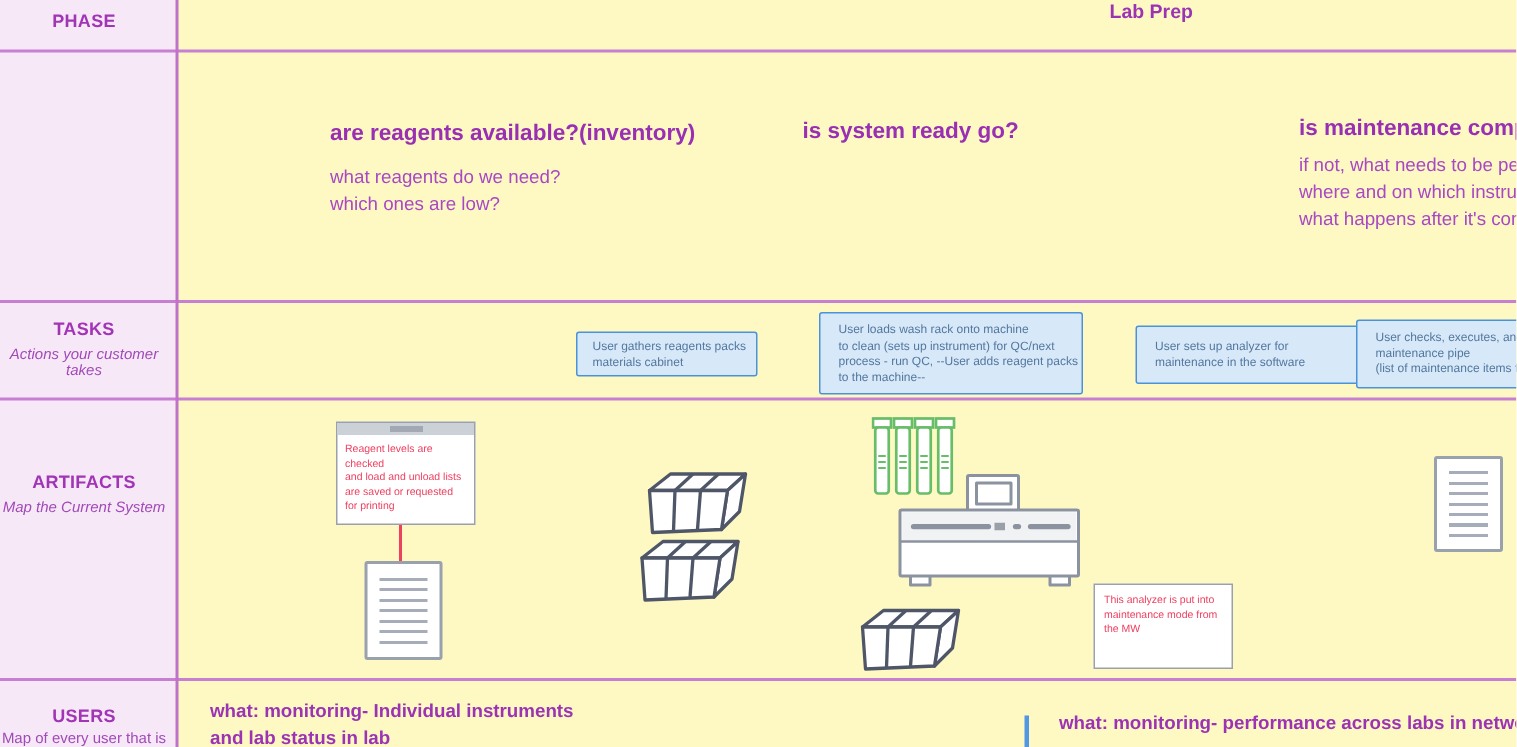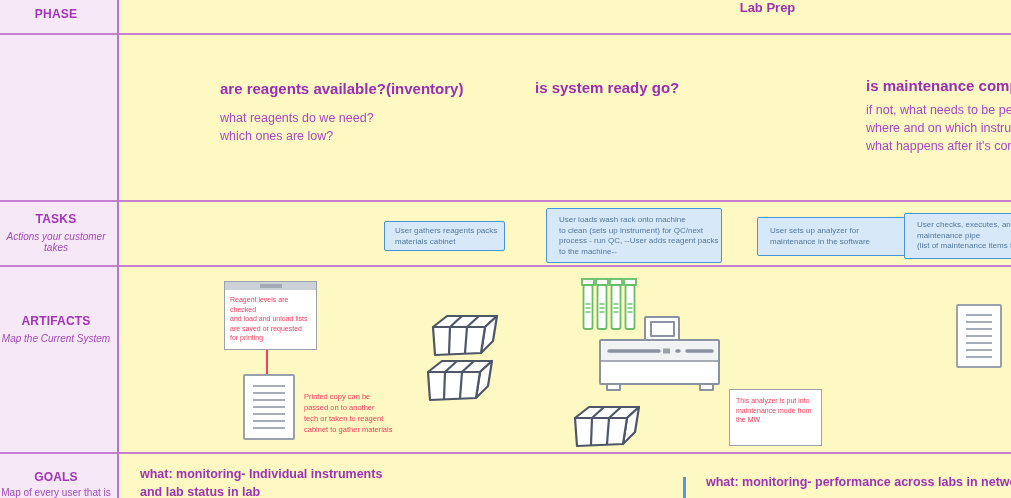--- a/index.html
+++ b/index.html
@@ -62,21 +62,21 @@
   <div class="abs hline" style="top:200px;"></div>
   <div class="abs hline" style="top:265px;"></div>
   <div class="abs hline" style="top:452px;"></div>
   <div class="abs vline"></div>
 
   <div class="abs row-label" style="top:7px;">PHASE</div>
   <div class="abs row-label" style="top:212px;">TASKS</div>
   <div class="abs row-sublabel italic" style="top:231px;">Actions your customer takes</div>
   <div class="abs row-label" style="top:314px;">ARTIFACTS</div>
   <div class="abs row-sublabel italic" style="top:333px;text-align:center;">Map the Current System</div>
-  <div class="abs row-label" style="top:470px;">GOALS</div>
+  <div class="abs row-label" style="top:470px;">USERS</div>
   <div class="abs row-sublabel" style="top:487px;">Map of every user that is</div>
 
   <div class="abs phase-title">Lab Prep</div>
 
   <div class="abs goal-heading" style="left:220px;top:80px;">are reagents available?(inventory)</div>
   <div class="abs goal-body pre" style="left:220px;top:110px;">what reagents do we need?
 which ones are low?</div>
 
   <div class="abs goal-heading" style="left:535px;top:79px;">is system ready go?</div>
 
@@ -104,24 +104,20 @@
     <div class="abs red-text pre" style="left:5px;top:13px;width:86px;">Reagent levels are checked
 and load and unload lists
 are saved or requested
 for printing</div>
   </div>
   <div class="abs red-connector" style="left:266px;top:350px;height:25px;"></div>
 
   <div class="abs doc" style="left:243px;top:374px;width:52px;height:66px;">
     <div class="doc-lines"></div>
   </div>
-  <div class="abs red-caption pre" style="left:304px;top:391px;width:130px;">Printed copy can be
-passed on to another
-tech or taken to reagent
-cabinet to gather materials</div>
 
   <svg class="abs" style="left:429px;top:311px;" width="72" height="46" viewBox="0 0 72 46">
     <g fill="#ffffff" stroke="#4e5668" stroke-width="2.2" stroke-linejoin="round">
       <polygon points="4,16 18,5 68,5 56,16"></polygon>
       <polygon points="56,16 68,5 64,30 52,42"></polygon>
       <polygon points="4,16 56,16 52,42 6,44"></polygon>
       <line x1="21" y1="16" x2="20" y2="43"></line>
       <line x1="38" y1="16" x2="36" y2="42"></line>
       <line x1="33" y1="5" x2="21" y2="16"></line>
       <line x1="50" y1="5" x2="38" y2="16"></line>

